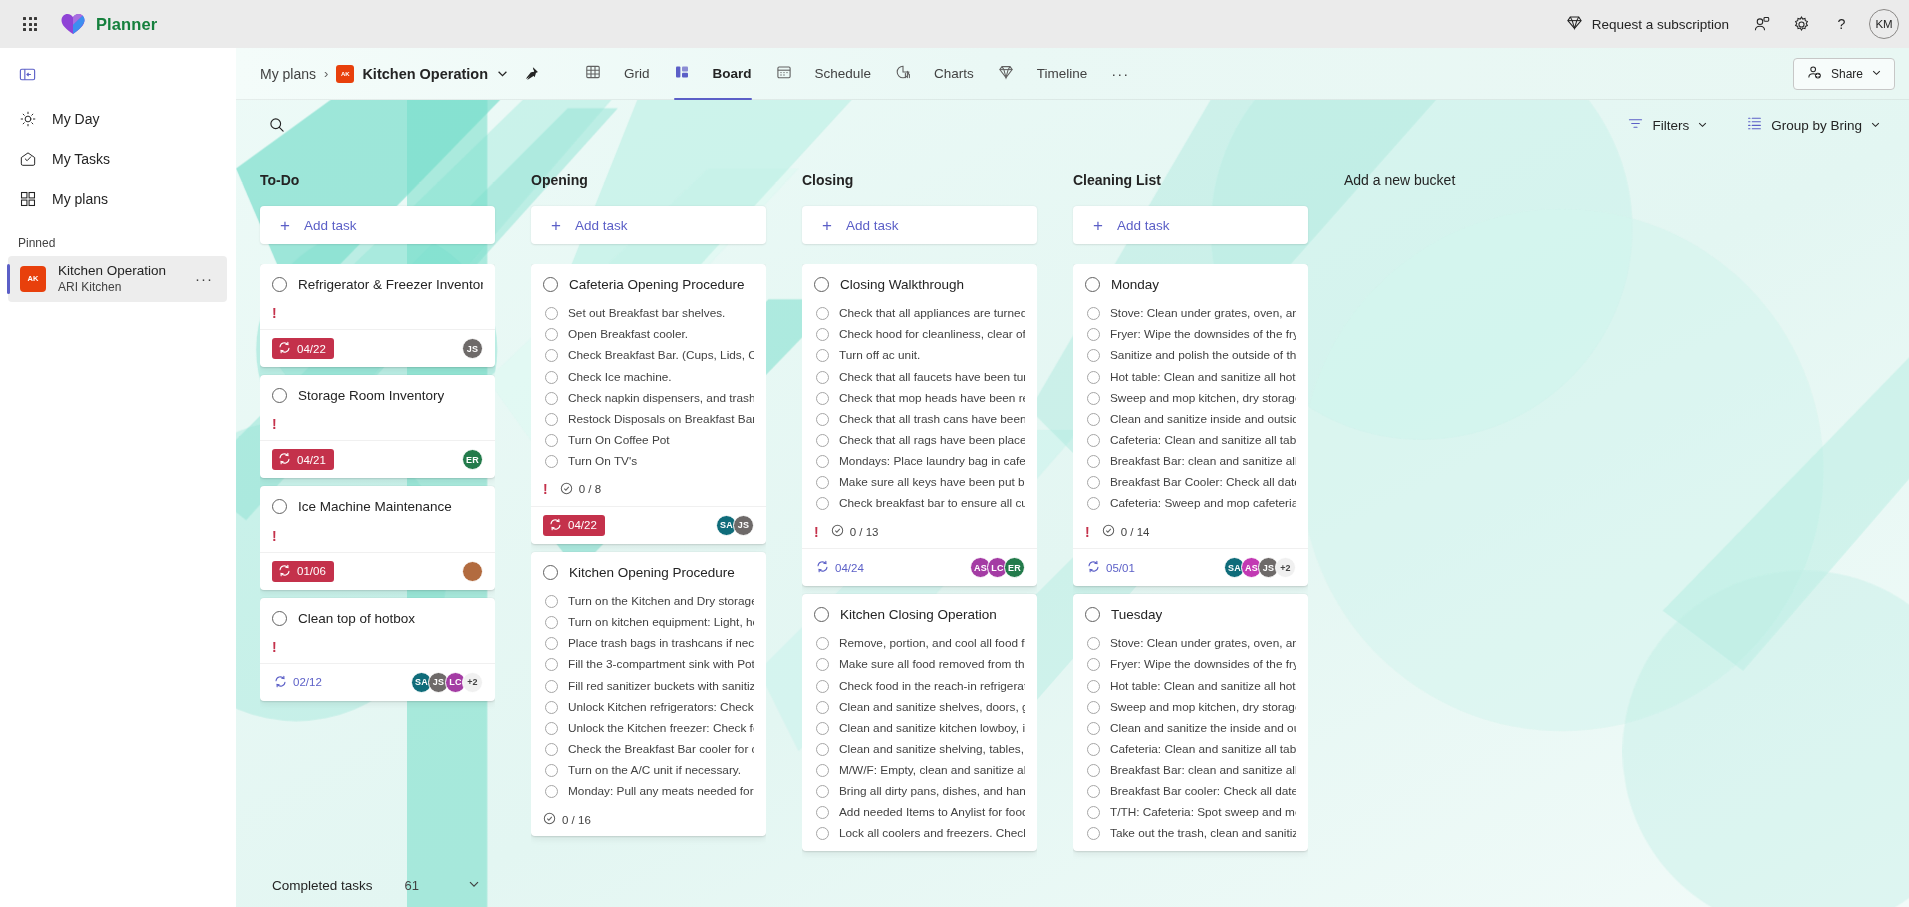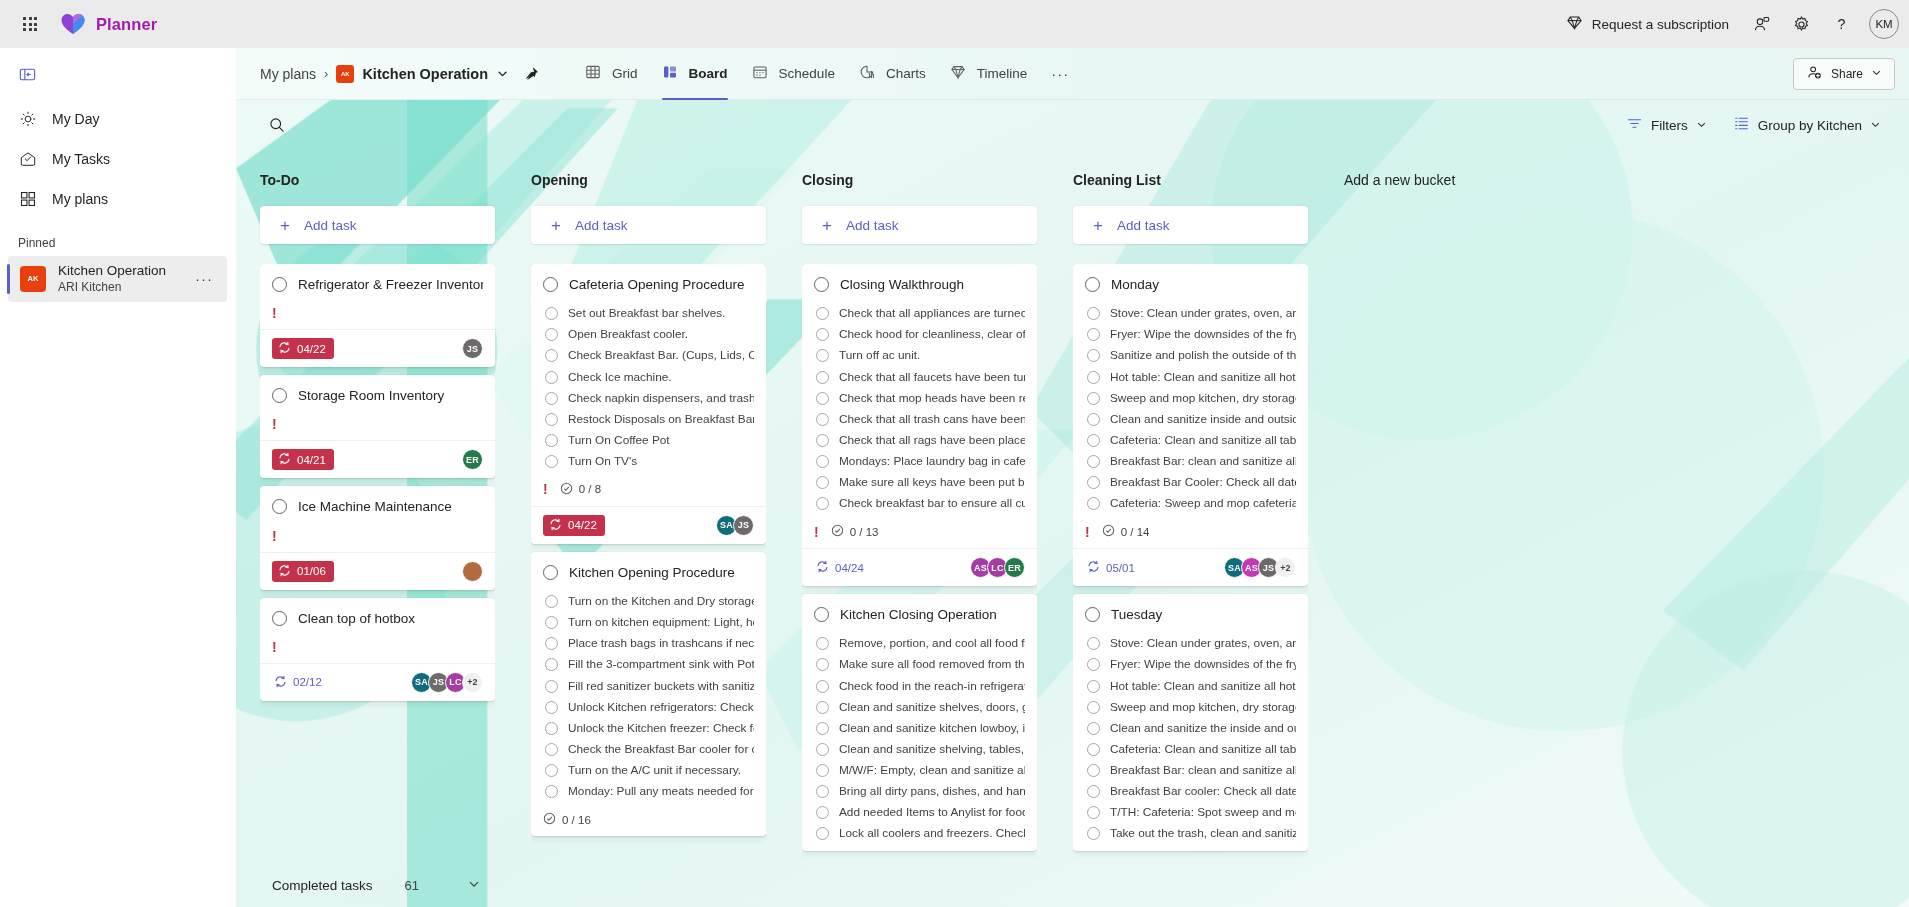--- a/index.html
+++ b/index.html
@@ -15,21 +15,21 @@
   
   .suitebar {
     height: 48px; background: #ebebeb; display: flex; align-items: center;
     flex: 0 0 48px; padding: 0 10px; position: relative; z-index: 40;
   }
   .waffle { width: 40px; height: 40px; display:flex; align-items:center; justify-content:center; cursor:pointer; border-radius:4px;}
   .waffle-grid { display:grid; grid-template-columns: repeat(3, 3px); grid-template-rows: repeat(3,3px); gap:2.5px; }
   .waffle-grid i { background:#3b3a39; width:3px; height:3px; border-radius:.5px; display:block; }
   .brand { display:flex; align-items:center; gap:10px; margin-left: 10px; cursor:pointer;}
   .brand-logo { width:26px; height:24px; position:relative; }
-  .brand-name { font-size:16.5px; color:#a21caf; font-weight:600; letter-spacing:.1px;}
+  .brand-name { font-size:16.5px; color:#15803d; font-weight:600; letter-spacing:.1px;}
   .suite-right { margin-left:auto; display:flex; align-items:center; gap:4px; }
   .sub-btn { display:flex; align-items:center; gap:9px; padding:6px 10px; border-radius:4px; cursor:pointer; font-size:13.5px; color:#242424;}
   .iconbtn { width:36px; height:36px; display:flex; align-items:center; justify-content:center; border-radius:4px; cursor:pointer; color:#242424;}
   .avatar-km {
     width:30px; height:30px; border-radius:50%; border:1px solid #8a8886;
     display:flex; align-items:center; justify-content:center;
     font-size:11.5px; color:#242424; margin-left:6px; cursor:pointer; background:#ebebeb;
   }
 
   
@@ -87,39 +87,39 @@
   .crumb-sep { color:#616161; font-size:13px; }
   .crumb-sq {
     width:18px; height:18px; border-radius:3px; background:#e8400c; color:#fff;
     display:flex; align-items:center; justify-content:center; font-size:6px; font-weight:700;
   }
   .crumb-cur { font-size:14.5px; font-weight:700; color:#242424; cursor:pointer;}
   .chev { color:#242424; display:flex; align-items:center;}
   .pin-btn { width:28px;height:28px;display:flex;align-items:center;justify-content:center;border-radius:4px;cursor:pointer;}
   .views { display:flex; align-items:center; gap:4px; margin-left:30px; }
   .view {
-    display:flex; align-items:center; gap:11px; padding:6px 10px; border-radius:4px;
+    display:flex; align-items:center; gap:23px; padding:6px 10px; border-radius:4px;
     cursor:pointer; font-size:13.5px; color:#424242; position:relative;
   }
   .view.active { color:#242424; font-weight:700; }
   .view.active::after {
     content:""; position:absolute; left:10px; right:10px; bottom:-11px; height:2px; background:#5b5fc7; border-radius:2px;
   }
   .more-dots { padding:6px 10px; cursor:pointer; color:#424242; font-size:15px; letter-spacing:1px; border-radius:4px;}
   .share-btn {
     margin-left:auto; display:flex; align-items:center; gap:8px; height:32px; padding:0 12px;
     border:1px solid #c7c7c7; border-radius:4px; background:rgba(255,255,255,.65); cursor:pointer;
     font-size:12px; color:#242424;
   }
 
   .toolbar {
     height:50px; display:flex; align-items:center; padding:0 18px 0 24px; position:relative; z-index:9;
   }
   .search-ico { width:34px;height:34px;display:flex;align-items:center;justify-content:center;border-radius:4px;cursor:pointer;color:#242424;}
-  .tool-right { margin-left:auto; display:flex; align-items:flex-end; gap:6px;}
+  .tool-right { margin-left:auto; display:flex; align-items:flex-end; gap:18px;}
   .tool-btn { display:flex; align-items:center; gap:8px; padding:6px 10px; border-radius:4px; cursor:pointer; font-size:13.5px; color:#242424;}
 
   
   .board {
     position:relative; z-index:5; display:flex; gap:36px; padding: 16px 0 0 24px;
     height: calc(100% - 102px); align-items:flex-start;
   }
   .bucket { width:235px; flex:0 0 235px; display:flex; flex-direction:column; height:100%; }
   .bucket-head { display:flex; align-items:center; height:28px; margin-bottom:12px;}
   .bucket-title { font-size:14px; font-weight:700; color:#242424; }
@@ -432,21 +432,21 @@
                   <path d="M2.4 4.4 L6 8 9.6 4.4"></path>
                 </svg>
             </span>
           </div>
           <div class="tool-btn">
             <span>
               <svg width="17" height="17" viewBox="0 0 18 18" fill="none" stroke="#5b5fc7" stroke-width="1.2" stroke-linecap="round">
                 <path d="M2.8 3.4h1.4M6.6 3.4h8.6M2.8 7.2h1.4M6.6 7.2h8.6M2.8 11h1.4M6.6 11h8.6M2.8 14.6h1.4M6.6 14.6h8.6"></path>
               </svg>
             </span>
-            <span>Group by Kitchen</span>
+            <span>Group by Bring</span>
             <span>
               <svg width="11" height="11" viewBox="0 0 12 12" fill="none" stroke="#242424" stroke-width="1.1">
                   <path d="M2.4 4.4 L6 8 9.6 4.4"></path>
                 </svg>
             </span>
           </div>
         </div>
       </div>
 
       <div class="board" id="board">

